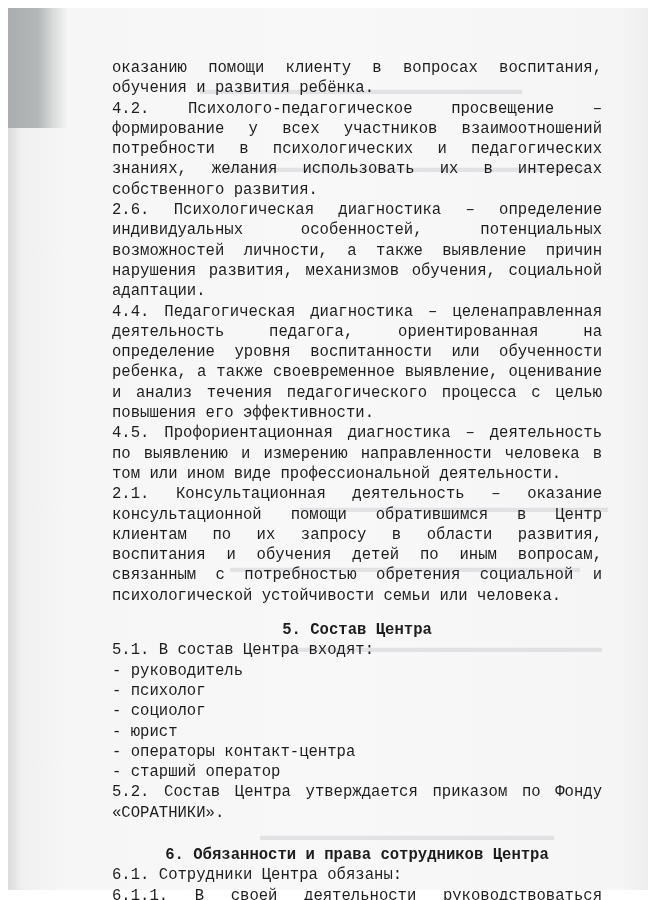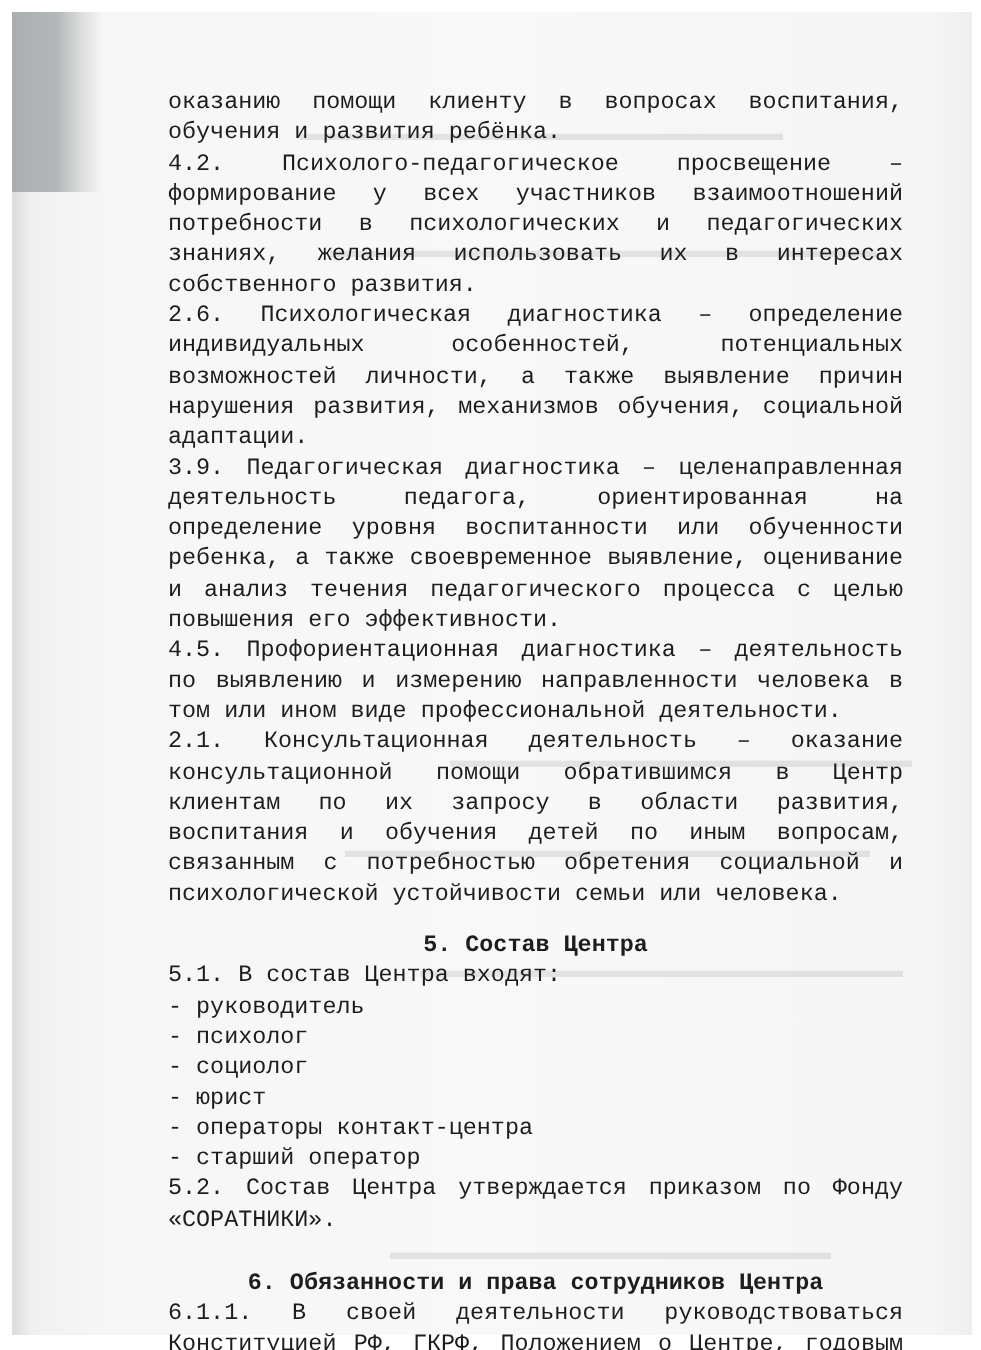--- a/index.html
+++ b/index.html
@@ -48,31 +48,32 @@
 <div class="bleed" style="left:220px; top:160px;">▬▬▬▬▬▬▬▬▬▬▬▬▬▬▬▬▬▬▬▬▬▬▬▬▬▬</div>
 <div class="bleed" style="left:300px; top:500px;">▬▬▬▬▬▬▬▬▬▬▬▬▬▬▬▬▬▬▬▬▬▬</div>
 <div class="bleed" style="left:230px; top:560px;">▬▬▬▬▬▬▬▬▬▬▬▬▬▬▬▬▬▬▬▬▬▬▬▬▬</div>
 <div class="bleed" style="left:280px; top:640px;">▬▬▬▬▬▬▬▬▬▬▬▬▬▬▬▬▬▬▬▬▬▬▬</div>
 <div class="bleed" style="left:260px; top:828px;">▬▬▬▬▬▬▬▬▬▬▬▬▬▬▬▬▬▬▬▬▬</div>
 
 <div class="page">
   <p>оказанию помощи клиенту в вопросах воспитания, обучения и развития ребёнка.</p>
   <p>4.2. Психолого-педагогическое просвещение – формирование у всех участников взаимоотношений потребности в психологических и педагогических знаниях, желания использовать их в интересах собственного развития.</p>
   <p>2.6. Психологическая диагностика – определение индивидуальных особенностей, потенциальных возможностей личности, а также выявление причин нарушения развития, механизмов обучения, социальной адаптации.</p>
-  <p>3.9. Педагогическая диагностика – целенаправленная деятельность педагога, ориентированная на определение уровня воспитанности или обученности ребенка, а также своевременное выявление, оценивание и анализ течения педагогического процесса с целью повышения его эффективности.</p>
+  <p>4.4. Педагогическая диагностика – целенаправленная деятельность педагога, ориентированная на определение уровня воспитанности или обученности ребенка, а также своевременное выявление, оценивание и анализ течения педагогического процесса с целью повышения его эффективности.</p>
   <p>4.5. Профориентационная диагностика – деятельность по выявлению и измерению направленности человека в том или ином виде профессиональной деятельности.</p>
   <p>2.1. Консультационная деятельность – оказание консультационной помощи обратившимся в Центр клиентам по их запросу в области развития, воспитания и обучения детей по иным вопросам, связанным с потребностью обретения социальной и психологической устойчивости семьи или человека.</p>
 
   <p class="heading">5. Состав Центра</p>
   <p>5.1. В состав Центра входят:</p>
   <div>
     <p class="list-item">- руководитель</p>
     <p class="list-item">- психолог</p>
     <p class="list-item">- социолог</p>
     <p class="list-item">- юрист</p>
     <p class="list-item">- операторы контакт-центра</p>
     <p class="list-item">- старший оператор</p>
   </div>
   <p>5.2. Состав Центра утверждается приказом по Фонду «СОРАТНИКИ».</p>
 
   <p class="heading" style="margin-top:22px !important;">6. Обязанности и права сотрудников Центра</p>
+  <p>6.1. Сотрудники Центра обязаны:</p>
   <p>6.1.1. В своей деятельности руководствоваться Конституцией РФ, ГКРФ, Положением о Центре, годовым планом работы Центра, должностной инструкцией.</p>
 </div>
 
 </body></html>

